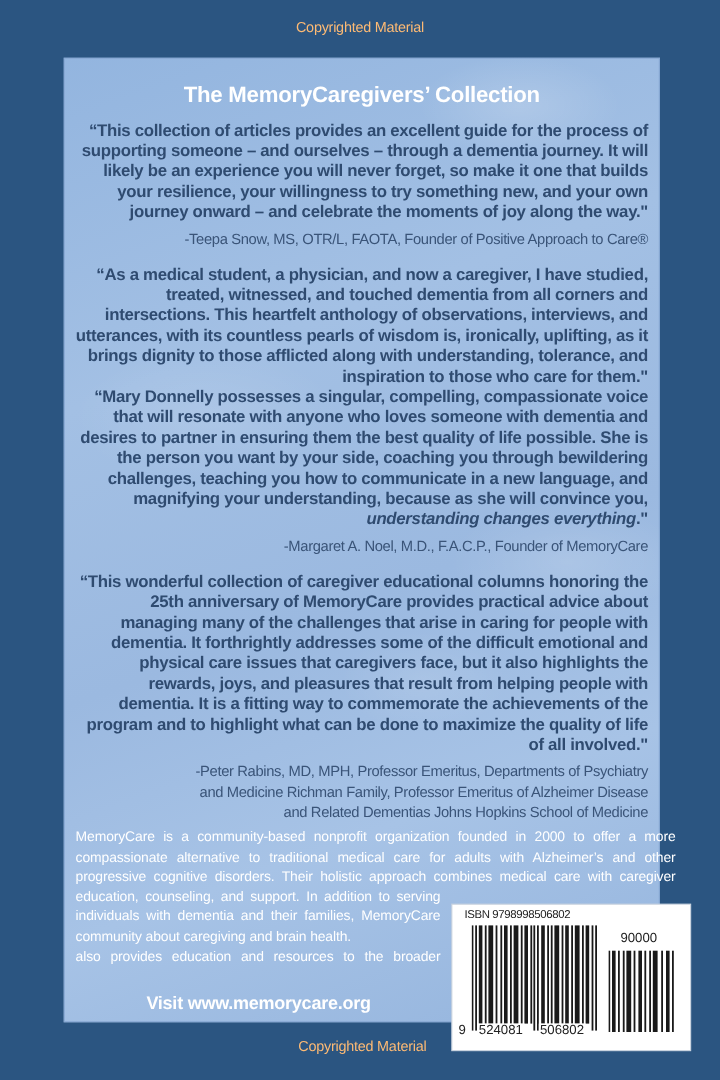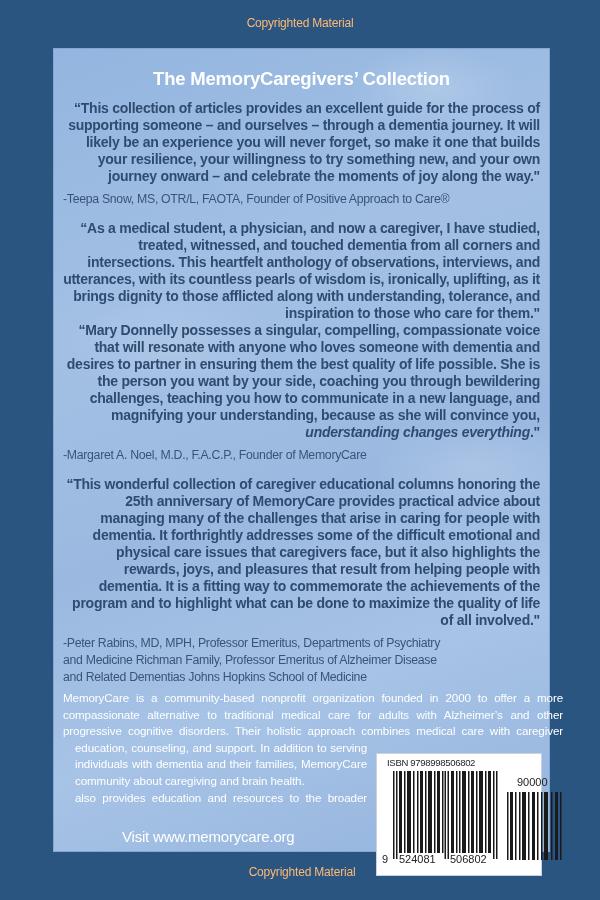--- a/index.html
+++ b/index.html
@@ -38,38 +38,38 @@
       color: #ffffff; font-weight: bold; font-size: 18.5px; letter-spacing: -0.2px;
     }
     .quote {
       position: relative;
       text-align: right; font-weight: bold; font-size: 14px; line-height: 17px;
       letter-spacing: -0.25px; margin: 0;
     }
     .quote em { }
     .attribution {
       position: relative;
-      text-align: left; font-size: 12.3px; line-height: 17px; letter-spacing: -0.3px;
+      text-align: right; font-size: 12.3px; line-height: 17px; letter-spacing: -0.3px;
       color: #3a5478; margin: 6px 0 12px 0;
     }
     .about {
       position: absolute; left: 63px; top: 690px; width: 500px;
       color: #ffffff; font-size: 11.6px; line-height: 16.6px; letter-spacing: -0.1px;
     }
     .about .full { text-align: justify; text-align-last: justify; }
     .about .narrow { width: 304px; text-align: justify; }
-    .about .narrow .l { display: block; text-align: justify; text-align-last: justify; margin-left: 12px; }
+    .about .narrow .l { display: block; text-align: justify; text-align-last: justify; }
     .about .narrow .l.end { text-align-last: left; }
     .about .full .l { display: block; text-align: justify; text-align-last: justify; }
     .visit {
       position: absolute; left: 122px; top: 828px;
-      color: #ffffff; font-weight: normal; font-size: 15px; letter-spacing: -0.2px;
+      color: #ffffff; font-weight: bold; font-size: 15px; letter-spacing: -0.2px;
     }
     .barcode-box {
-      position: absolute; left: 377px; top: 754px; width: 164px; height: 121px;
+      position: absolute; left: 377px; top: 754px; width: 198px; height: 121px;
       background: #ffffff; box-shadow: 0 0 0 1px #c9d3df;
     }
     .isbn-label {
       position: absolute; left: 10px; top: 3px; font-size: 9.5px; color: #222; letter-spacing: -0.3px;
     }
     .price-label {
       position: absolute; left: 140px; top: 22px; font-size: 11px; color: #222;
     }
     .bars-main { position: absolute; left: 16px; top: 17px; width: 106px; height: 88px; }
     .bars-add { position: absolute; left: 130px; top: 38px; width: 56px; height: 68px; }

